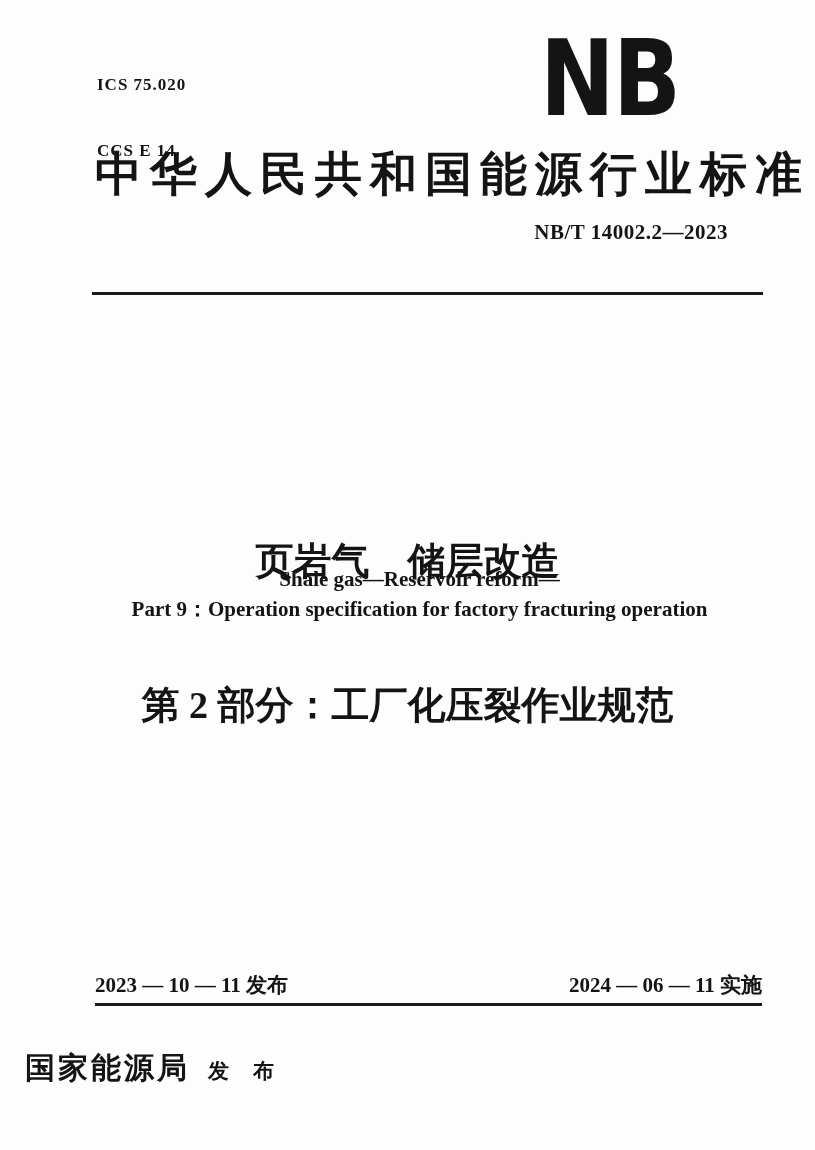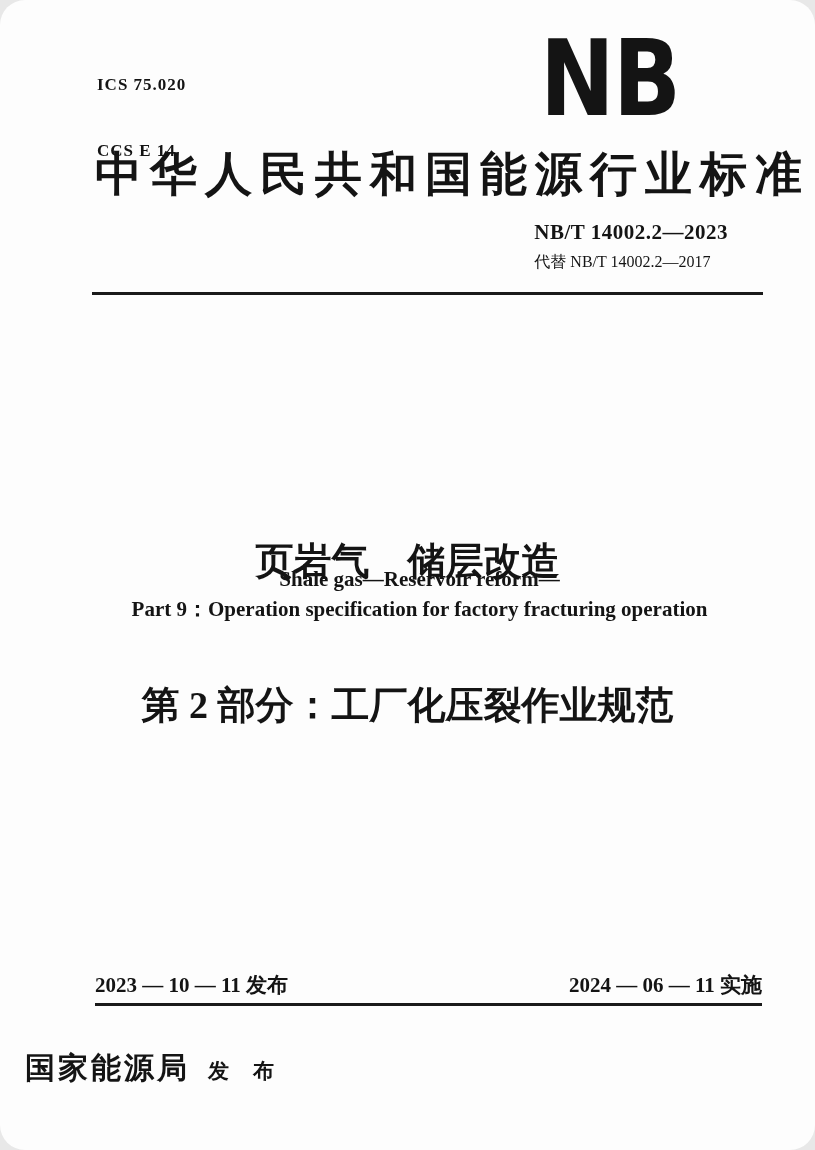--- a/index.html
+++ b/index.html
@@ -9,21 +9,20 @@
   }
   .page {
     position: relative;
     width: 815px;
     height: 1150px;
     margin: 0 auto;
     background: #fdfdfd;
     color: #141414;
     font-family: "Liberation Serif", "DejaVu Serif", serif;
     overflow: hidden;
-    border-radius: 25px;
   }
   
   .codes {
     position: absolute;
     left: 97px;
     top: 30px;
     font-size: 17px;
     font-weight: bold;
     line-height: 22px;
     letter-spacing: 1px;
@@ -151,21 +150,20 @@
     <div>ICS 75.020</div>
     <div>CCS E 14</div>
   </div>
 
   <div class="nb-logo">NB</div>
 
   <div class="header-title">中华人民共和国能源行业标准</div>
 
   <div class="std-block">
     <div class="std-number">NB/T 14002.2—2023</div>
-    <div class="std-replaces">代替 NB/T 14002.2—2017</div>
   </div>
 
   <div class="rule rule-top"></div>
 
   <div class="title-cn">
     <div>页岩气　储层改造</div>
     <div>第 2 部分：工厂化压裂作业规范</div>
   </div>
 
   <div class="title-en">

